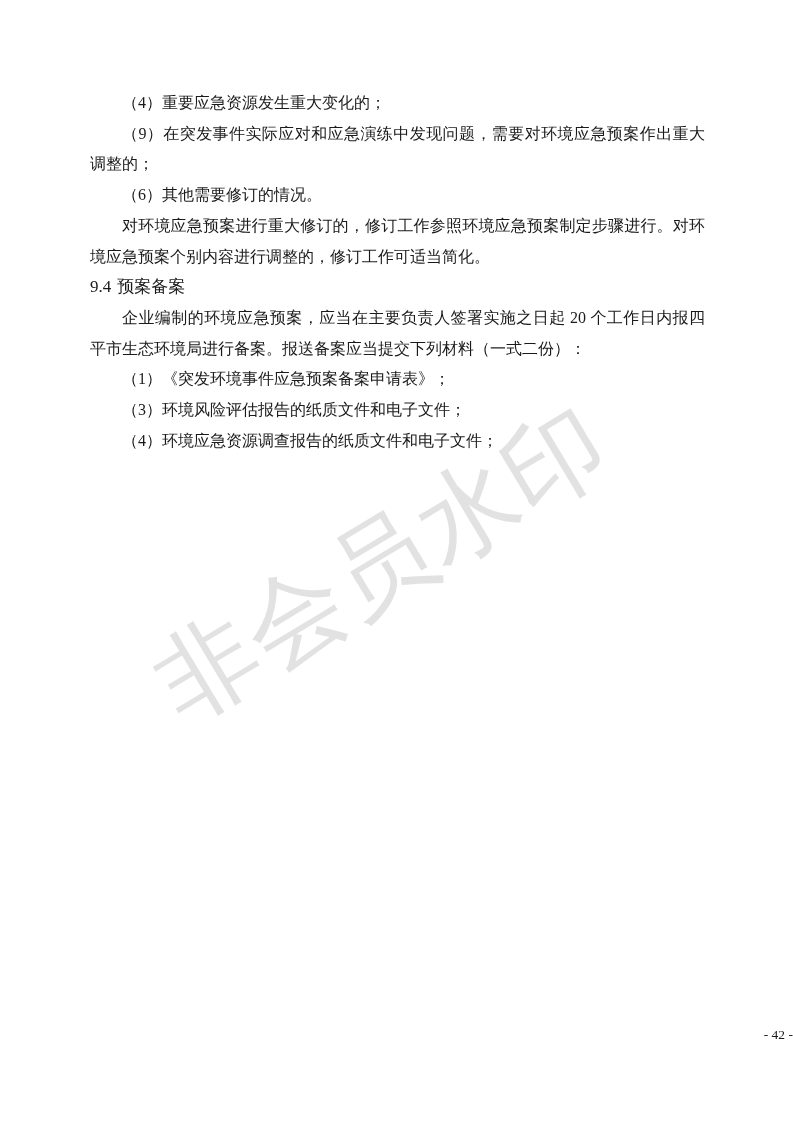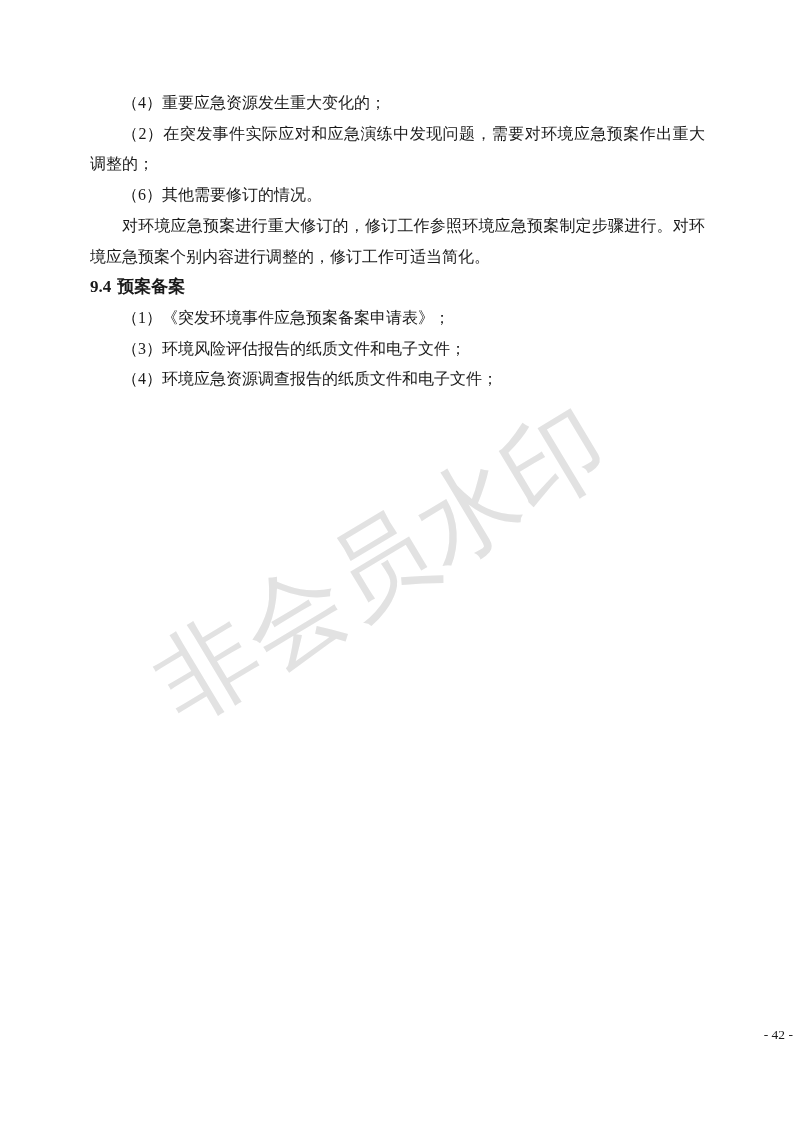--- a/index.html
+++ b/index.html
@@ -47,21 +47,21 @@
     text-align:justify;
     text-justify:inter-ideograph;
   }
   .page-content p{
     margin:0;
     text-indent:2em;
   }
   .section-heading{
     margin:0;
     font-size:17px;
-    font-weight:bold;
+    font-weight:normal;
     line-height:30.7px;
     text-align:left;
     text-indent:0;
   }
   .section-heading .sec-num{
     margin-right:0.35em;
     font-family:"Liberation Serif","DejaVu Serif",serif;
   }
   .page-number{
     position:absolute;
@@ -78,30 +78,31 @@
 <body>
 
 <div class="doc-page">
 
   <div class="watermark">非会员水印</div>
 
   <div class="page-content">
 
     <p>（4）重要应急资源发生重大变化的；</p>
 
-    <p>（2）在突发事件实际应对和应急演练中发现问题，需要对环境应急预案作出重大调整的；</p>
+    <p>（9）在突发事件实际应对和应急演练中发现问题，需要对环境应急预案作出重大调整的；</p>
 
     <p>（6）其他需要修订的情况。</p>
 
     <p>对环境应急预案进行重大修订的，修订工作参照环境应急预案制定步骤进行。对环境应急预案个别内容进行调整的，修订工作可适当简化。</p>
 
     <h2 class="section-heading">
       <span class="sec-num">9.4</span><span>预案备案</span>
     </h2>
 
+    <p>企业编制的环境应急预案，应当在主要负责人签署实施之日起 20 个工作日内报四平市生态环境局进行备案。报送备案应当提交下列材料（一式二份）：</p>
 
     <p>（1）《突发环境事件应急预案备案申请表》；</p>
 
 
     <p>（3）环境风险评估报告的纸质文件和电子文件；</p>
 
     <p>（4）环境应急资源调查报告的纸质文件和电子文件；</p>
 
 
   </div>

